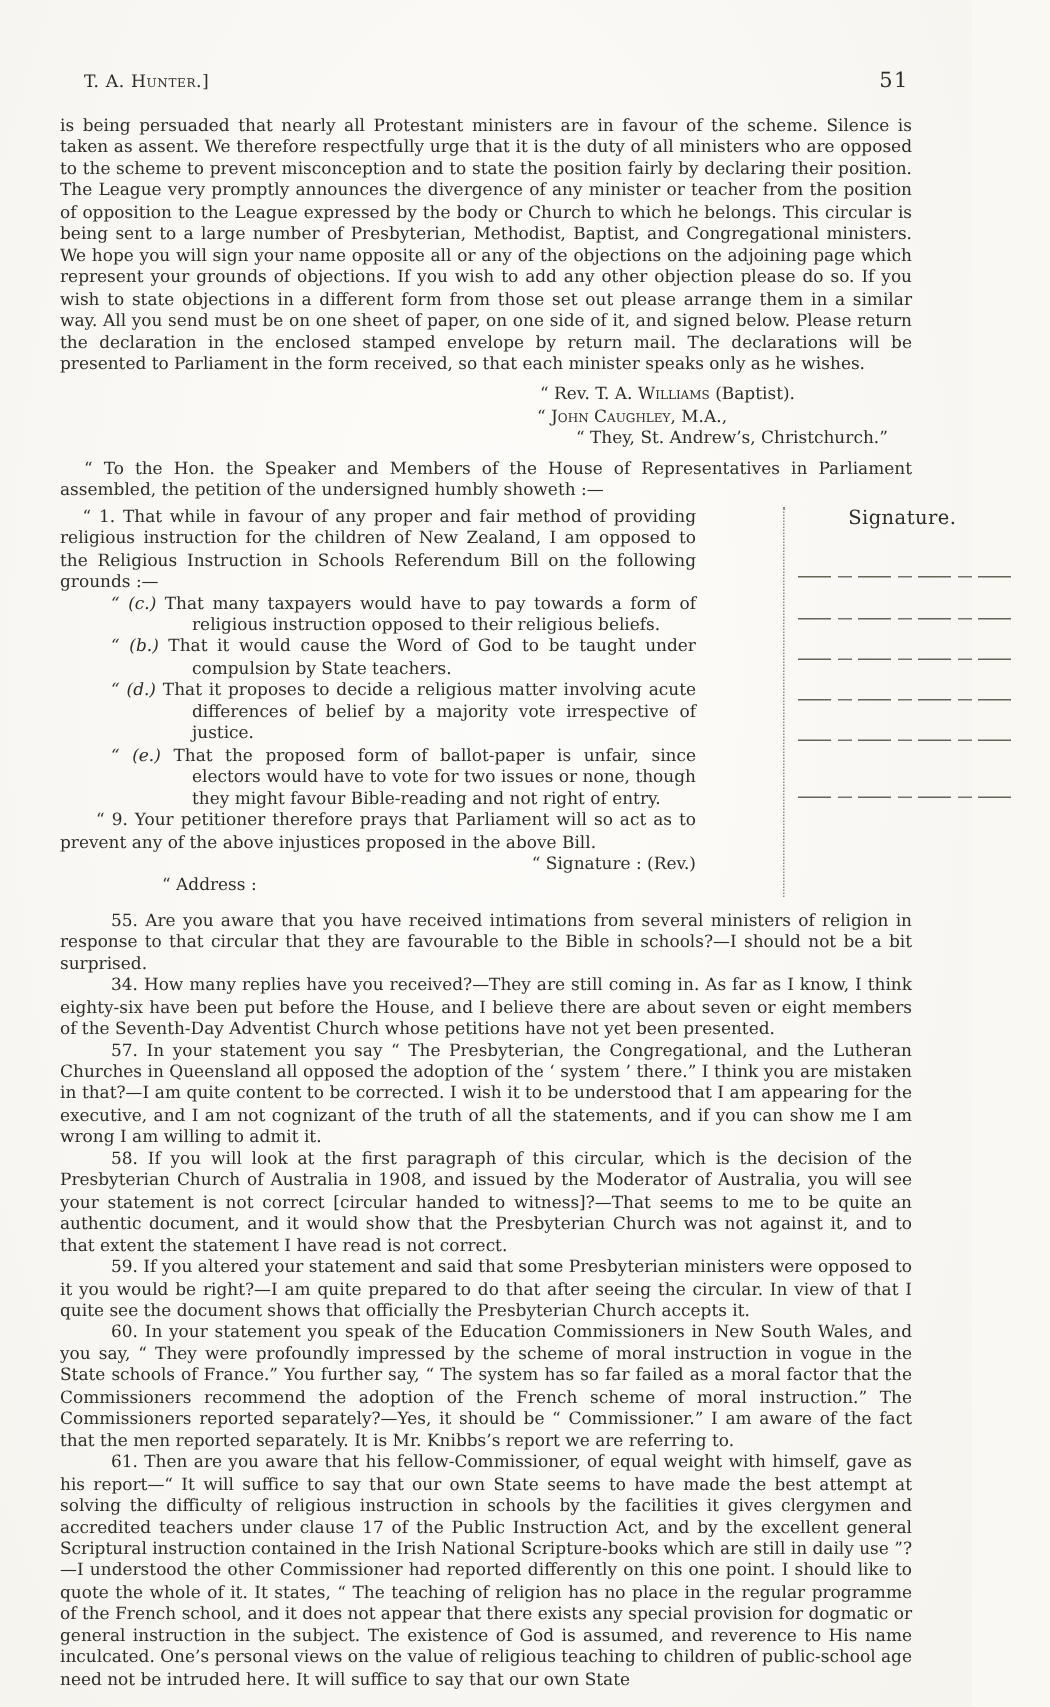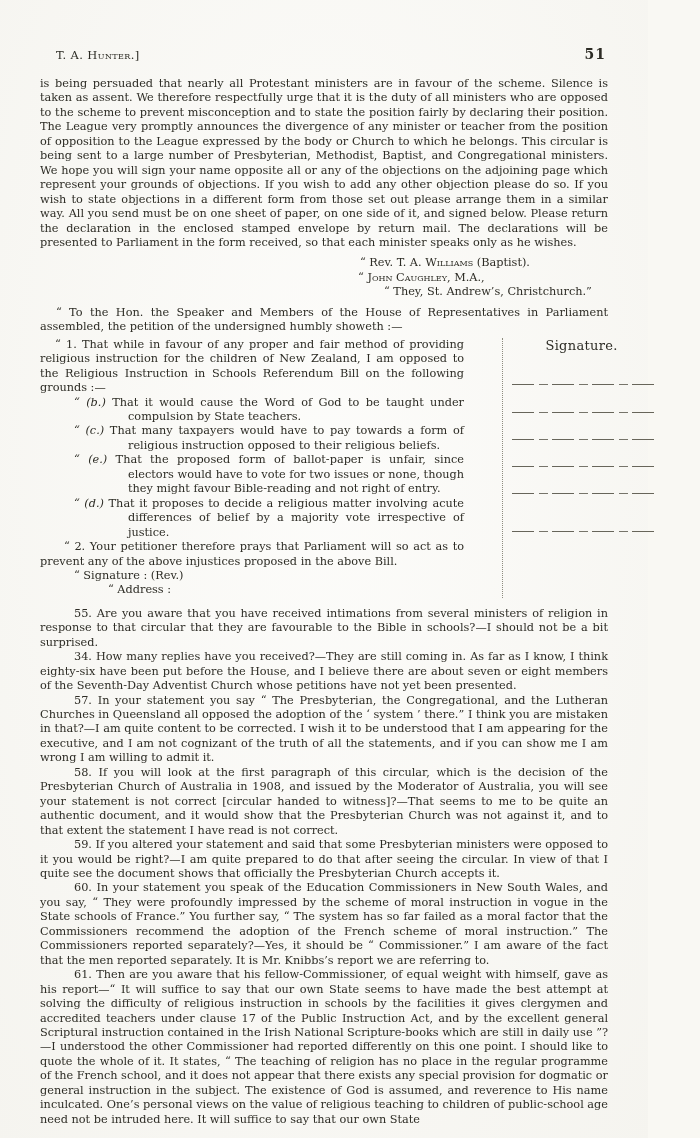--- a/index.html
+++ b/index.html
@@ -18,49 +18,49 @@
       radial-gradient(ellipse at 50% 40%, rgba(255,255,255,.6), rgba(0,0,0,.015)),
       #f9f8f3;
   }
   .hdr {
     display:flex; align-items:baseline;
     font-size:11.5px;
     margin-bottom:15px;
     padding:0 2px 0 16px;
   }
   .hdr-left  { flex:1; text-align:left; letter-spacing:.4px; }
-  .hdr-center{ flex:0 0 auto; font-size:14px; font-weight:bold; letter-spacing:1px; }
+  .hdr-center{ flex:0 0 auto; font-size:14px; font-weight:normal; letter-spacing:1px; }
   .hdr-right { flex:1; text-align:right; font-size:12.5px; letter-spacing:.3px; }
   .sc { font-variant:small-caps; }
 
   .body-text { font-size:11.3px; line-height:14.45px; text-align:justify; }
 
   .para { margin:0; }
   .p-intro { text-indent:0; }
 
   .signatories { margin-top:6px; }
   .sig-line-1 { margin-left:320px; }
   .sig-line-2 { margin-left:318px; }
   .sig-line-3 { margin-left:344px; }
 
   .salutation { margin-top:6px; text-indent:16px; }
 
-  .petition { display:flex; margin-top:3px; }
+  .petition { display:flex; margin-top:3px;gap:20px; }
   .pet-left { width:424px; flex:0 0 424px; }
   .pet-right {
     flex:0 0 157px; width:157px;
     margin-left:38px;
     border-left:1px dotted #8d8b7e;
     position:relative;
   }
   .p-clause1 { text-indent:15px; }
   .p-clause2 { text-indent:24px; }
   .ground { padding-left:88px; text-indent:-54px; }
   .ground .g-label { font-style:italic; }
-  .pet-sig  { margin-left:34px; text-indent:0; text-align:left; }
+  .pet-sig  { margin-left:34px; text-indent:0; text-align:right; }
   .pet-addr { margin-left:68px; text-indent:0; text-align:left; position:relative; }
 
   .sigcol-header {
     display:block; text-align:center;
     font-size:13px; letter-spacing:.3px;
     padding-top:1px;
   }
   .sig-rule {
     position:absolute; left:9px; right:3px; height:2px;
     background-image:repeating-linear-gradient(to right,
@@ -95,25 +95,25 @@
       <div class="sig-line-1"><span>“ Rev. T. A. </span><span class="sc">Williams</span><span> (Baptist).</span></div>
       <div class="sig-line-2"><span>“ </span><span class="sc">John Caughley</span><span>, M.A.,</span></div>
       <div class="sig-line-3"><span>“ They, St. Andrew’s, Christchurch.”</span></div>
     </div>
 
     <p class="para salutation">“ To the Hon. the Speaker and Members of the House of Representatives in Parliament assembled, the petition of the undersigned humbly showeth :—</p>
 
     <div class="petition">
       <div class="pet-left">
         <p class="para p-clause1">“ 1. That while in favour of any proper and fair method of providing religious instruction for the children of New Zealand, I am opposed to the Religious Instruction in Schools Referendum Bill on the following grounds :—</p>
+        <p class="para ground"><span class="g-label">“ (c.)</span><span> That many taxpayers would have to pay towards a form of religious instruction opposed to their religious beliefs.</span></p>
         <p class="para ground"><span class="g-label">“ (b.)</span><span> That it would cause the Word of God to be taught under compulsion by State teachers.</span></p>
-        <p class="para ground"><span class="g-label">“ (c.)</span><span> That many taxpayers would have to pay towards a form of religious instruction opposed to their religious beliefs.</span></p>
+        <p class="para ground"><span class="g-label">“ (d.)</span><span> That it proposes to decide a religious matter involving acute differences of belief by a majority vote irrespective of justice.</span></p>
         <p class="para ground"><span class="g-label">“ (e.)</span><span> That the proposed form of ballot-paper is unfair, since electors would have to vote for two issues or none, though they might favour Bible-reading and not right of entry.</span></p>
-        <p class="para ground"><span class="g-label">“ (d.)</span><span> That it proposes to decide a religious matter involving acute differences of belief by a majority vote irrespective of justice.</span></p>
-        <p class="para p-clause2">“ 2. Your petitioner therefore prays that Parliament will so act as to prevent any of the above injustices proposed in the above Bill.</p>
+        <p class="para p-clause2">“ 9. Your petitioner therefore prays that Parliament will so act as to prevent any of the above injustices proposed in the above Bill.</p>
         <p class="para pet-sig">“ Signature :  (Rev.)</p>
         <p class="para pet-addr"><span>“ Address :</span></p>
       </div>
       <div class="pet-right">
         <span class="sigcol-header">Signature.</span>
         <div class="sig-rule r1"></div>
         <div class="sig-rule r2"></div>
         <div class="sig-rule r3"></div>
         <div class="sig-rule r4"></div>
         <div class="sig-rule r5"></div>

